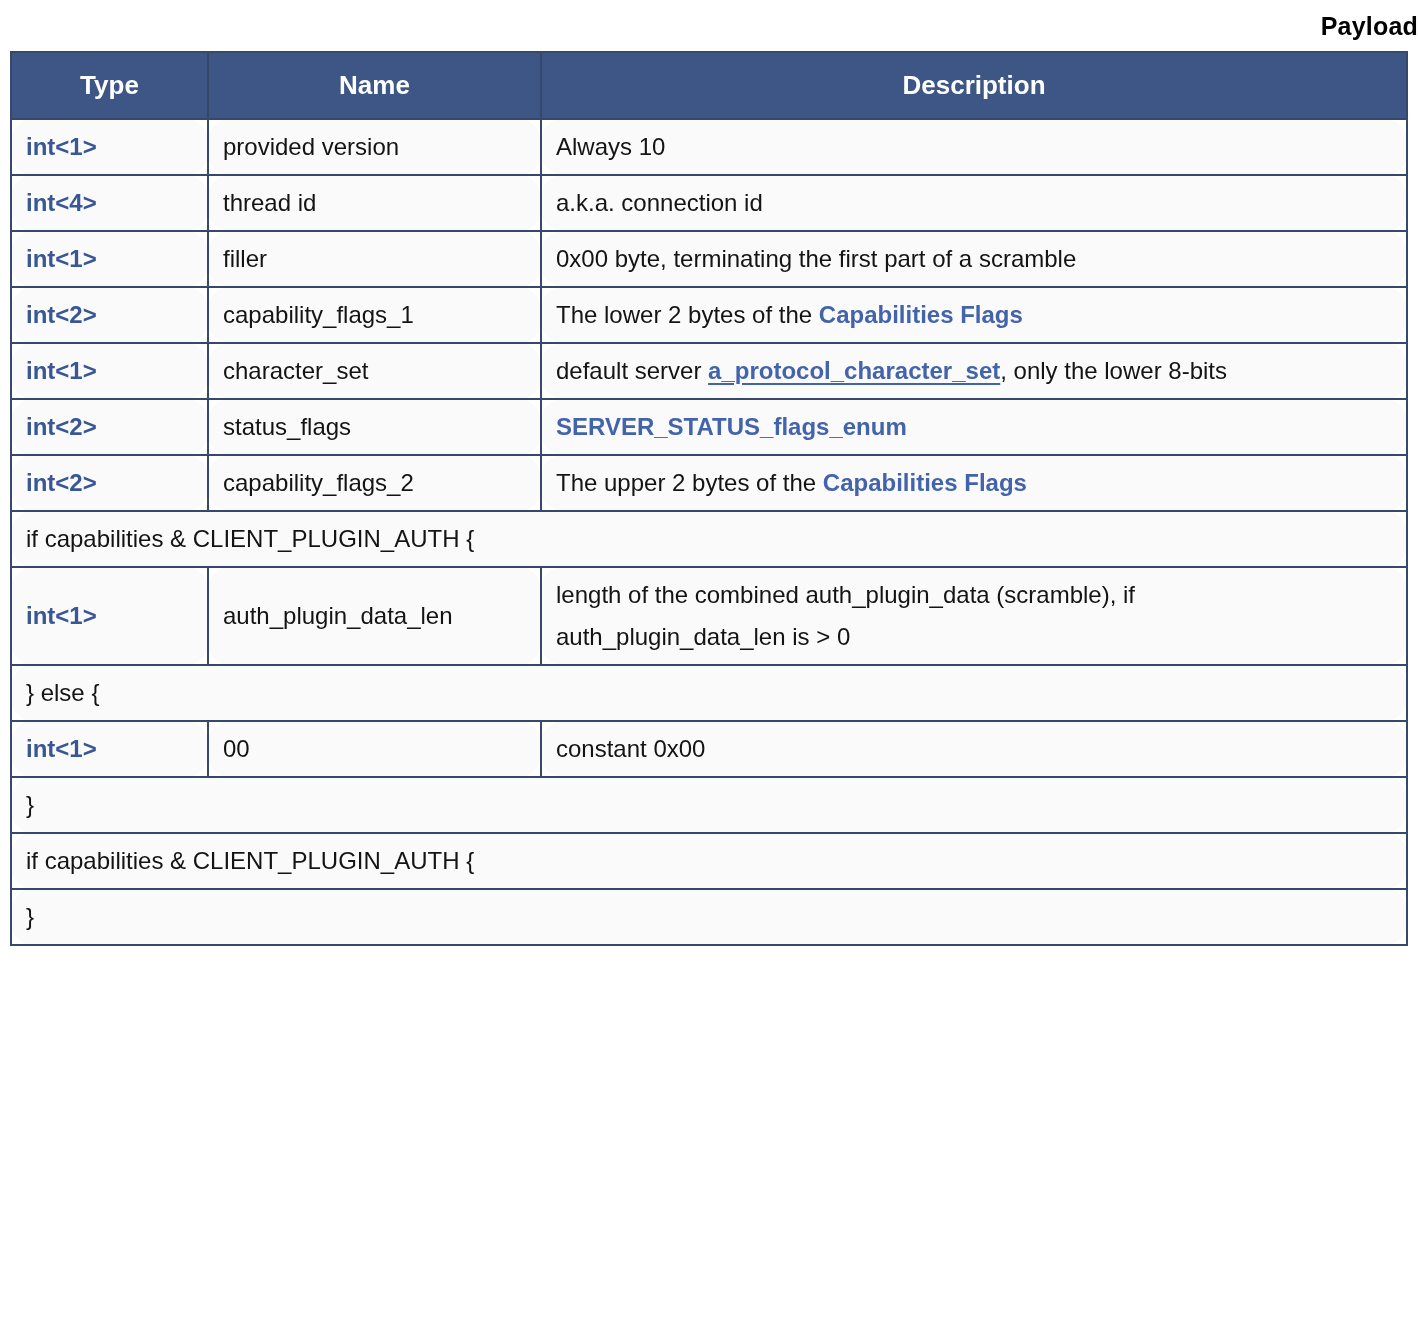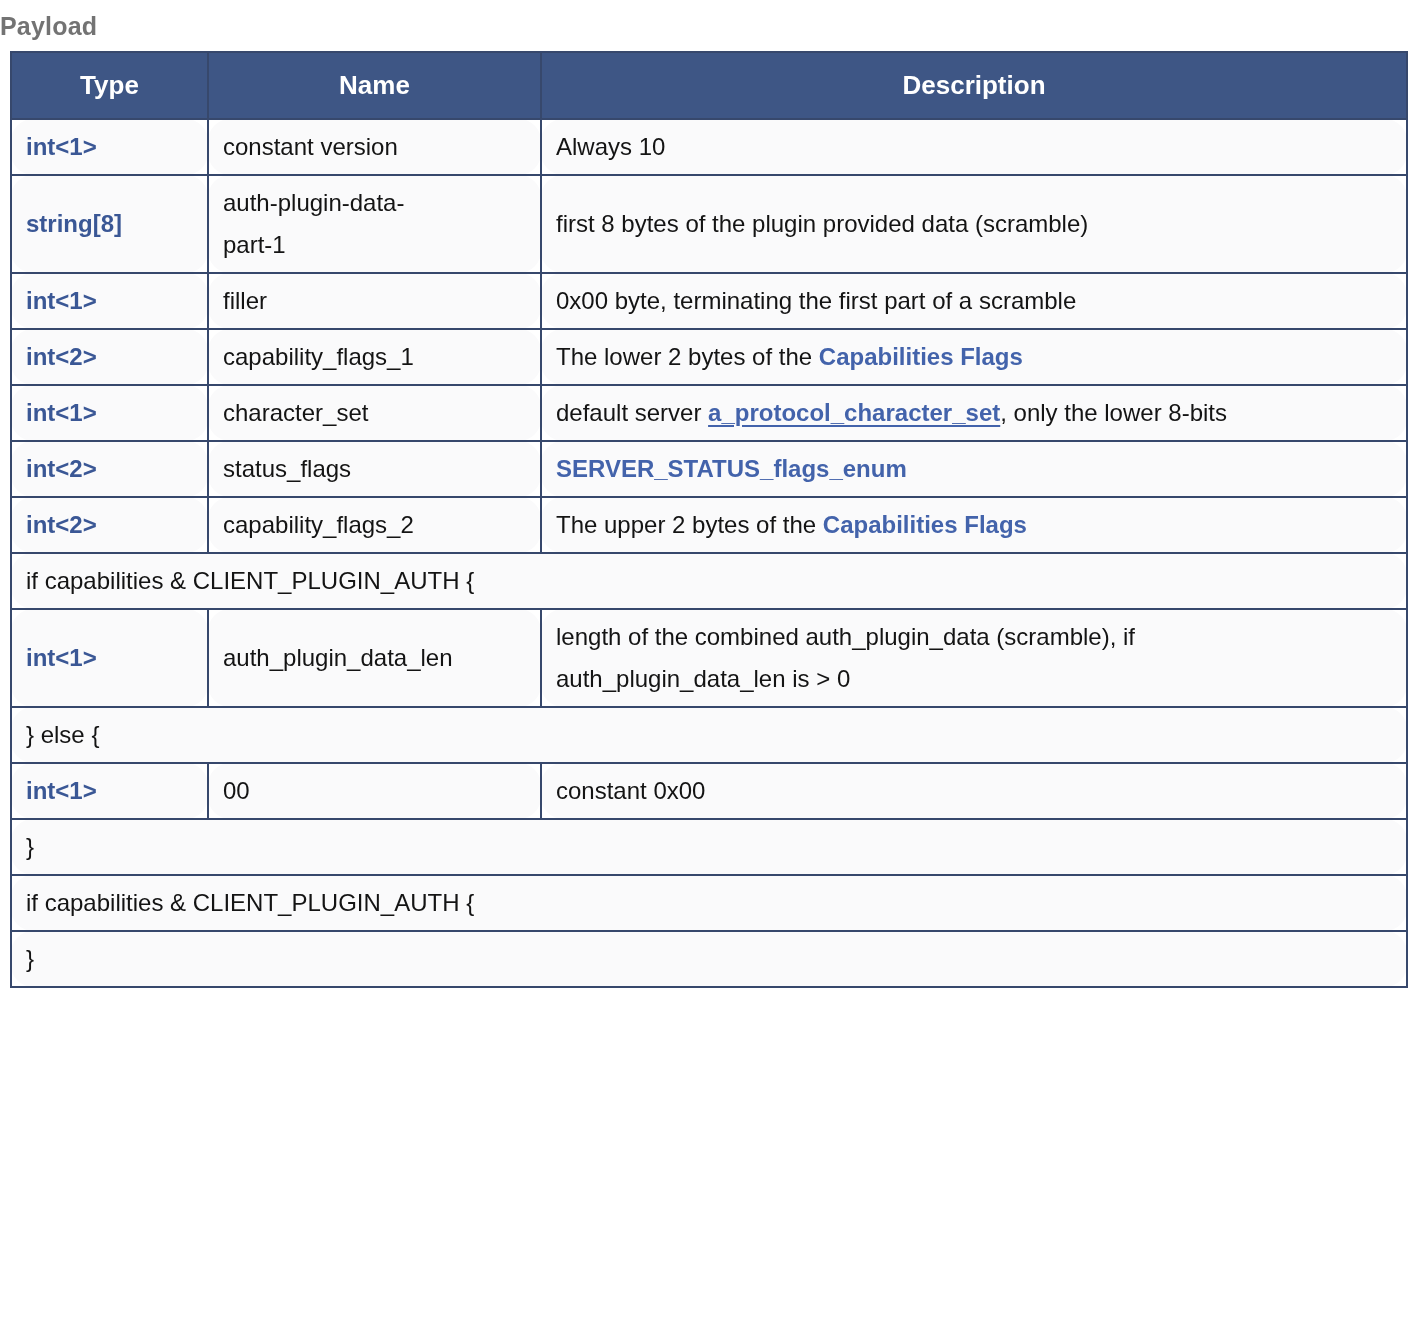--- a/index.html
+++ b/index.html
@@ -17,24 +17,24 @@
     background: var(--page-bg);
     font-family: "Liberation Sans", sans-serif;
     color: var(--body-text);
   }
   body{
     width: 1418px;
     min-height: 1318px;
     padding-top: 12px;
   }
   .page-title{
-    text-align: left;
+    text-align: right;
     font-size: 25px;
     font-weight: 700;
-    color: #737373;
+    color: #000000;
     margin-bottom: 10px;
     letter-spacing: 0.2px;
   }
   table.payload{
     border-collapse: collapse;
     table-layout: fixed;
     width: 1398px;
     margin-left: 10px;
   }
   .payload th, .payload td{
@@ -93,28 +93,27 @@
   <thead>
     <tr>
       <th>Type</th>
       <th>Name</th>
       <th>Description</th>
     </tr>
   </thead>
   <tbody>
       <tr>
         <td><span class="type-link">int&lt;1&gt;</span></td>
-        <td>constant version</td>
+        <td>provided version</td>
         <td>Always 10</td>
       </tr>
       <tr>
-        <td><span class="type-link">string[8]</span></td>
-        <td>auth-plugin-data-
-part-1</td>
-        <td>first 8 bytes of the plugin provided data (scramble)</td>
+        <td><span class="type-link">int&lt;4&gt;</span></td>
+        <td>thread id</td>
+        <td>a.k.a. connection id</td>
       </tr>
       <tr>
         <td><span class="type-link">int&lt;1&gt;</span></td>
         <td>filler</td>
         <td>0x00 byte, terminating the first part of a scramble</td>
       </tr>
       <tr>
         <td><span class="type-link">int&lt;2&gt;</span></td>
         <td>capability_flags_1</td>
         <td>The lower 2 bytes of the <span class="doc-link">Capabilities Flags</span></td>

